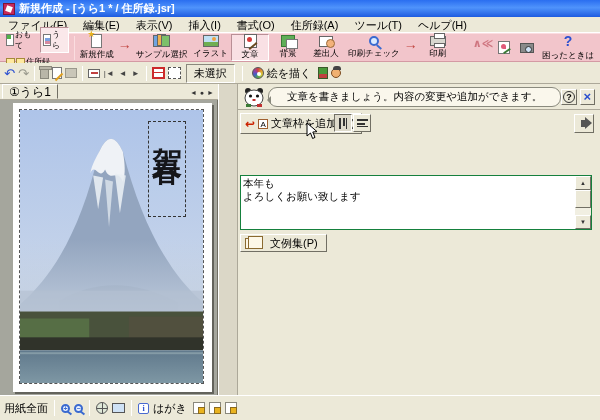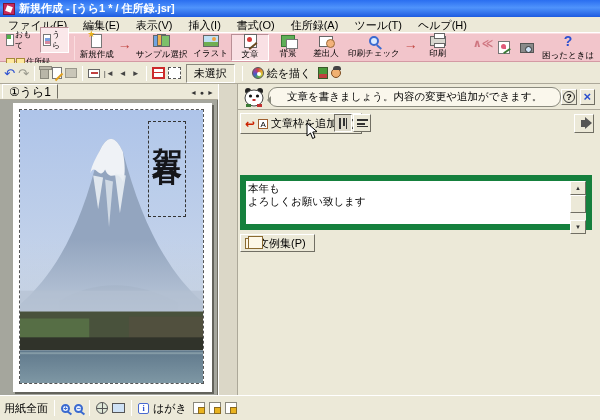--- a/index.html
+++ b/index.html
@@ -147,28 +147,28 @@
     linear-gradient(#333,#333) 8px 0/1px 11px no-repeat; }
   .ic-htext { width:11px; height:10px; background:
     linear-gradient(#333,#333) 0 1px/11px 2px no-repeat,
     linear-gradient(#333,#333) 0 5px/8px 2px no-repeat,
     linear-gradient(#333,#333) 0 8px/11px 1px no-repeat; }
   .speakerbtn { position:absolute; right:6px; top:3px; width:20px; height:19px; border:1px solid; border-color:#fff #716f64 #716f64 #fff;
     background:#ece9d8; display:flex; align-items:center; justify-content:center; }
   .ic-speaker { width:6px; height:7px; background:#555; position:relative; }
   .ic-speaker::before { content:""; position:absolute; left:4px; top:-3px; border:6px solid transparent; border-left:7px solid #555; margin-top:0; }
   .fieldlabel { position:absolute; left:3px; top:68px; font-size:11px; }
-  .textbox { position:absolute; left:2px; top:64px; width:352px; height:55px; background:#fff; border:6px solid #15803d; }
+  .textbox { position:absolute; left:2px; top:64px; width:352px; height:55px; background:#fff; border:1px solid #15803d; }
   .textcontent { position:absolute; left:2px; top:1px; right:18px; bottom:1px; font-size:10.5px; line-height:13px; white-space:pre-wrap; overflow:hidden; }
   .vscroll { position:absolute; right:0; top:0; width:16px; height:53px; background:#f1efe2; }
   .sbtn { position:absolute; left:0; width:16px; height:14px; background:#ece9d8; border:1px solid; border-color:#fff #716f64 #716f64 #fff;
     display:flex; align-items:center; justify-content:center; font-size:6px; color:#333; }
   .sbtn.up { top:0; } .sbtn.dn { bottom:0; }
   .sthumb { position:absolute; left:0; top:14px; width:16px; height:18px; background:#ece9d8; border:1px solid; border-color:#fff #716f64 #716f64 #fff; }
-  .exbtn { position:absolute; left:2px; top:123px; height:18px; display:flex; align-items:center; gap:0; padding:0 8px 0 4px;
+  .exbtn { position:absolute; left:2px; top:123px; height:18px; display:flex; align-items:center; gap:12px; padding:0 8px 0 4px;
     background:#ece9d8; border:1px solid; border-color:#fff #716f64 #716f64 #fff; font-size:11px; }
   .ic-book { width:13px; height:11px; background:#fdf8e8; border:1px solid #8a6a30; position:relative; }
   .ic-book::after { content:""; position:absolute; left:2px; top:-3px; width:13px; height:11px; background:#fdf8e8; border:1px solid #8a6a30; }
 
   
   .cursor { position:absolute; left:68px; top:11px; z-index:5; }
 
   
   .statusbar { position:absolute; left:0; top:395px; width:600px; height:25px; background:#ece9d8;
     border-top:1px solid #fff; display:flex; align-items:center; padding:0 4px; gap:4px; }

